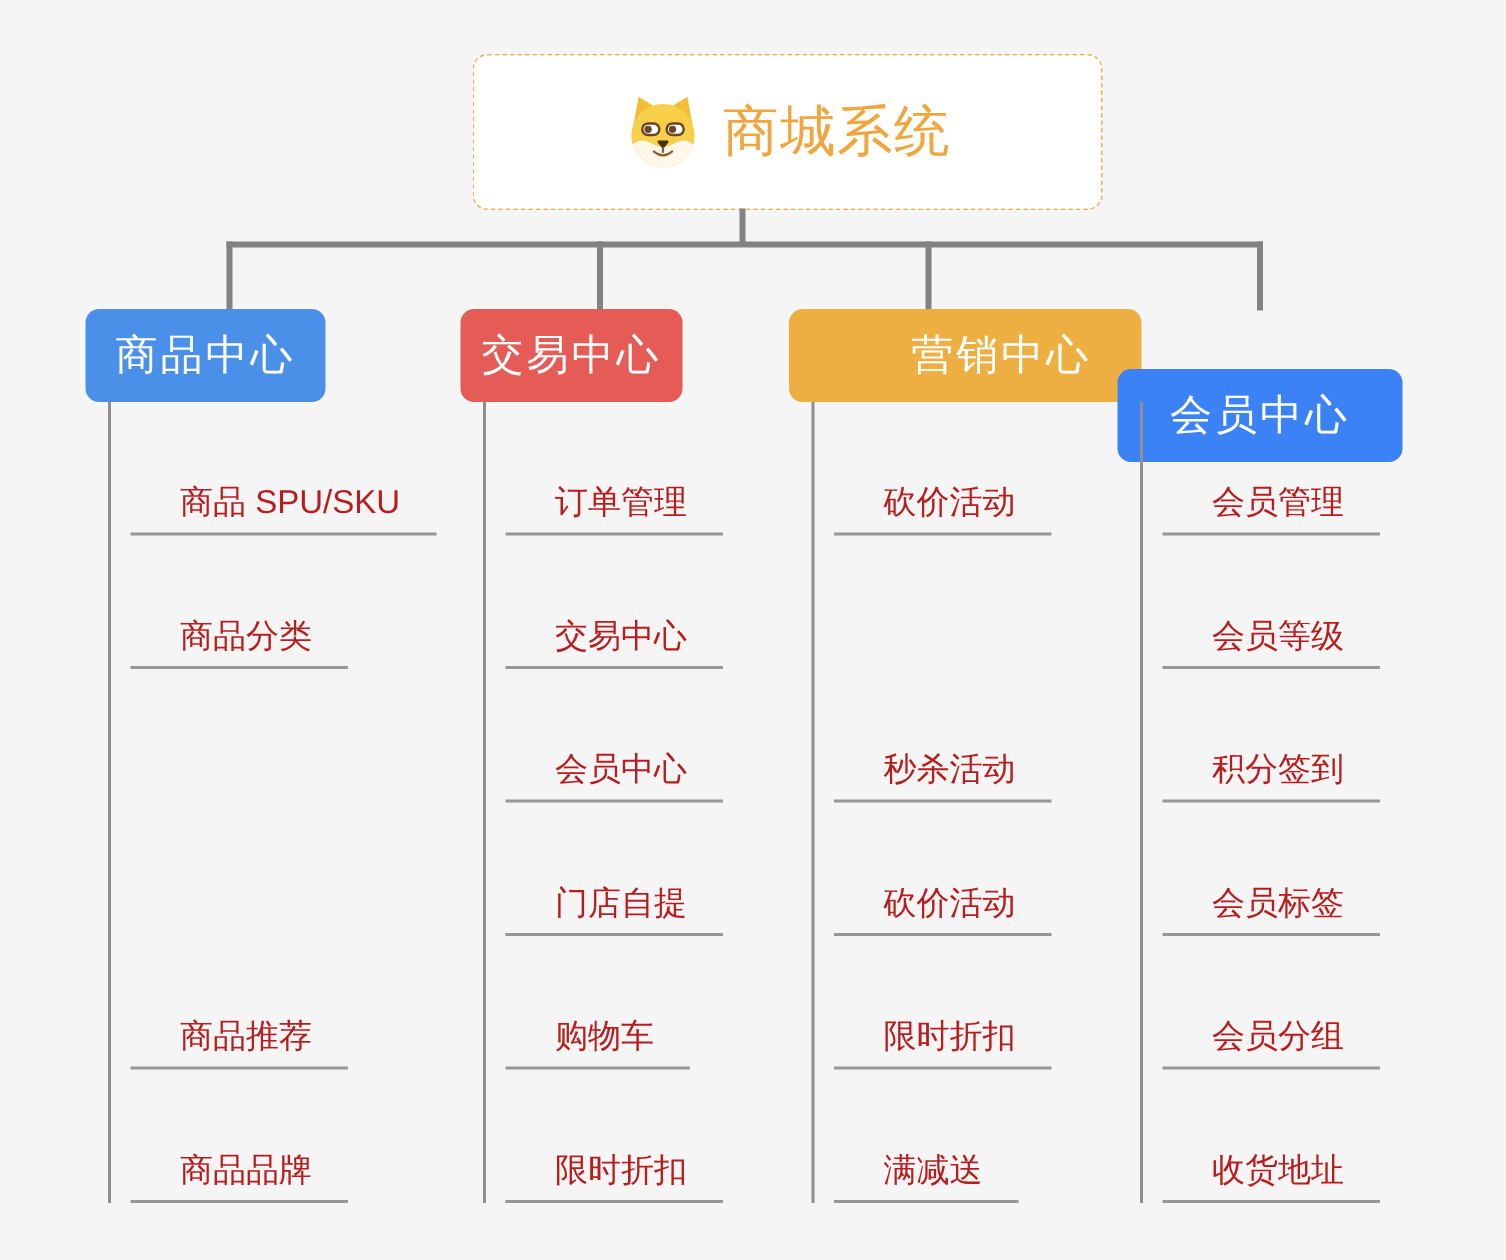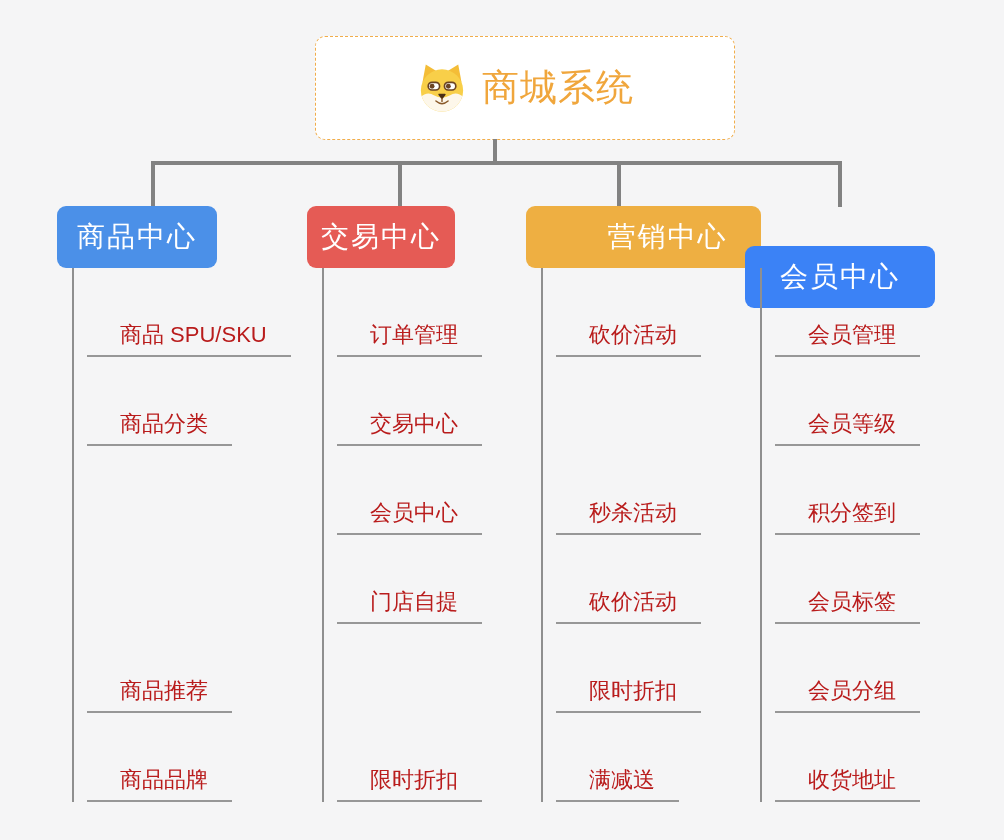--- a/index.html
+++ b/index.html
@@ -105,20 +105,21 @@
     <div class="leaf r6">商品品牌</div>
   </div>
 
   <div class="branch" style="left:307px;">
     <div class="branch-box" style="width: 148px; background: rgb(229, 91, 85);">交易中心</div>
     <div class="spine"></div>
     <div class="leaf r1">订单管理</div>
     <div class="leaf r2">交易中心</div>
     <div class="leaf r3">会员中心</div>
     <div class="leaf r4">门店自提</div>
+    <div class="leaf r5">购物车</div>
     <div class="leaf r6">限时折扣</div>
   </div>
 
   <div class="branch" style="left:526px;">
     <div class="branch-box" style="width: 187px; background: rgb(238, 175, 66); padding-left: 48px;">营销中心</div>
     <div class="spine"></div>
     <div class="leaf r1">砍价活动</div>
     <div class="leaf r3">秒杀活动</div>
     <div class="leaf r4">砍价活动</div>
     <div class="leaf r5">限时折扣</div>

